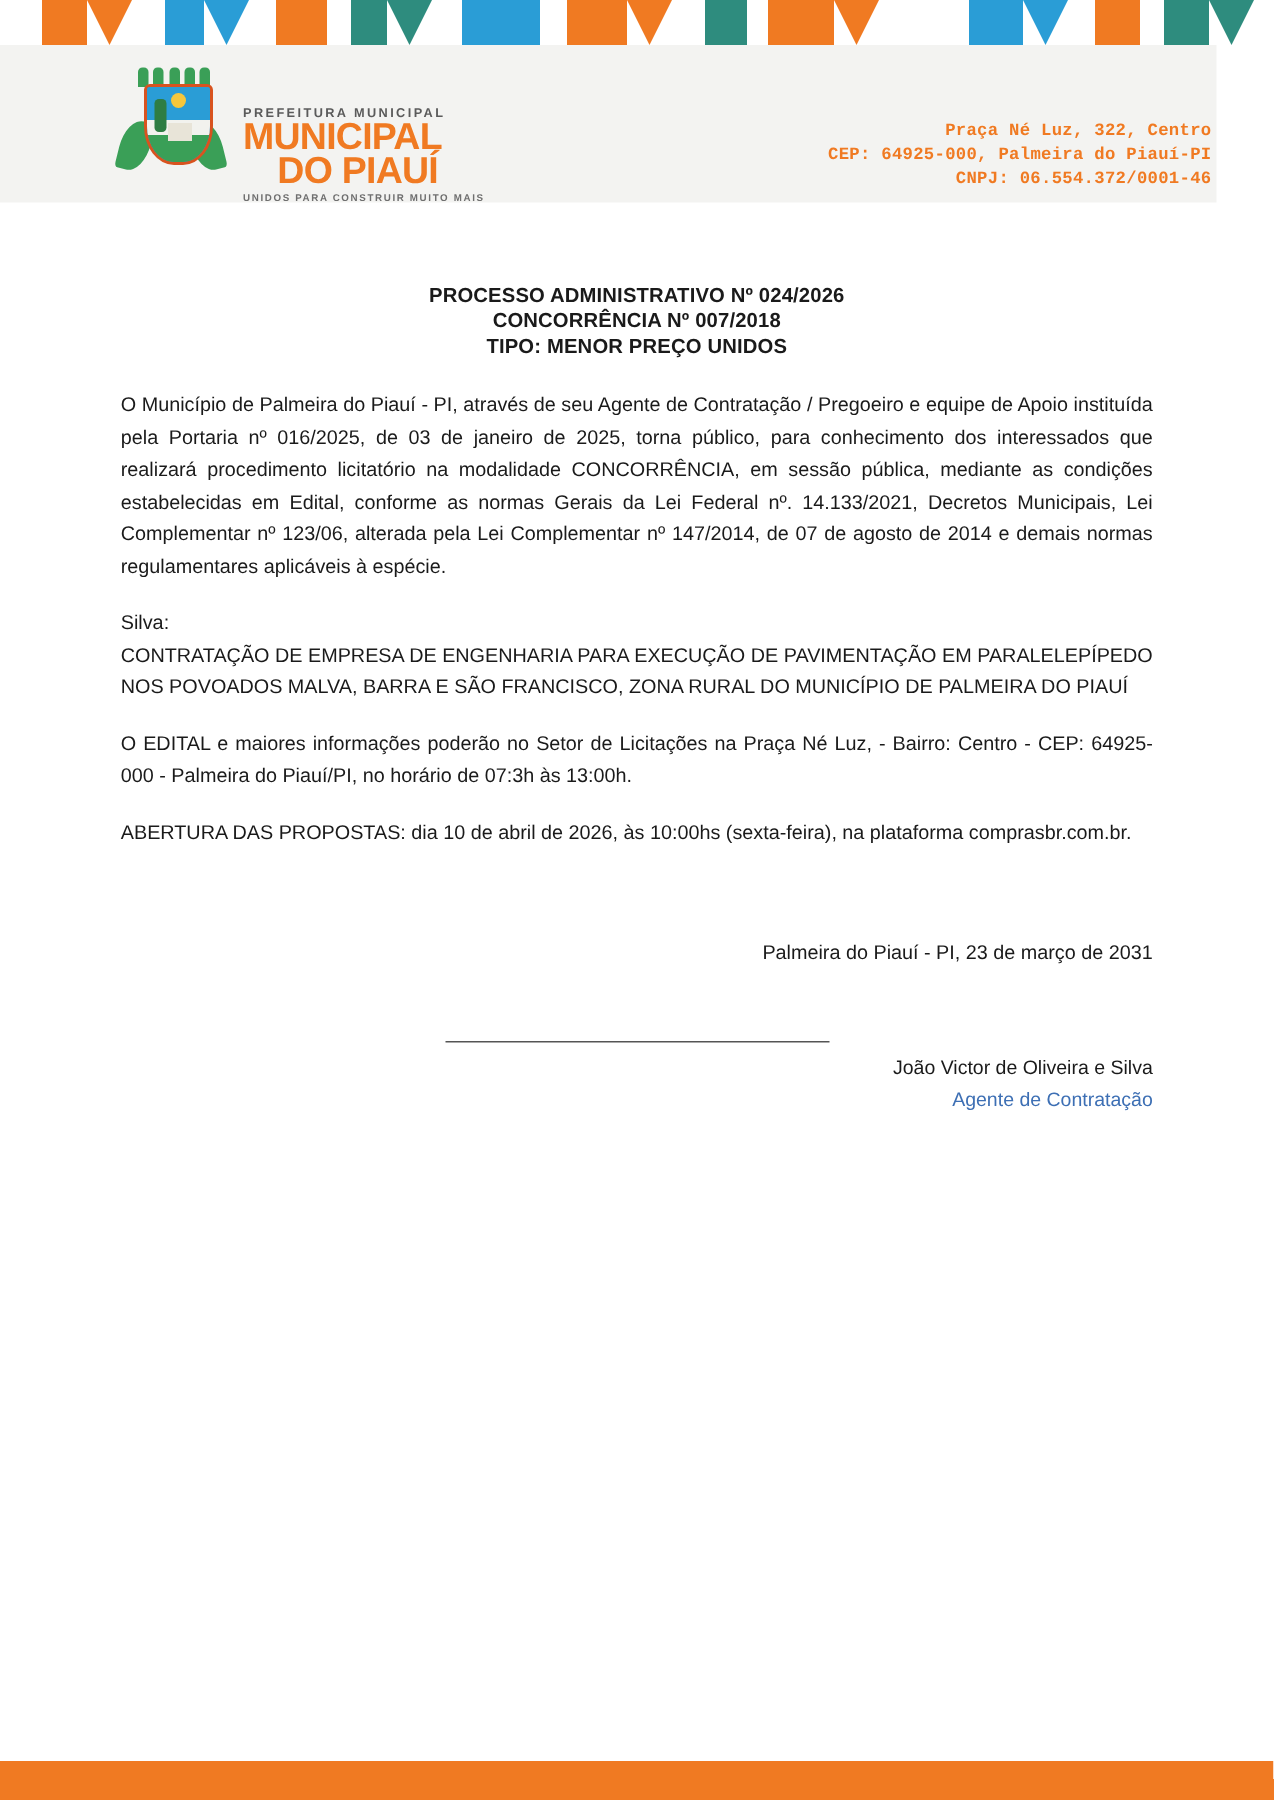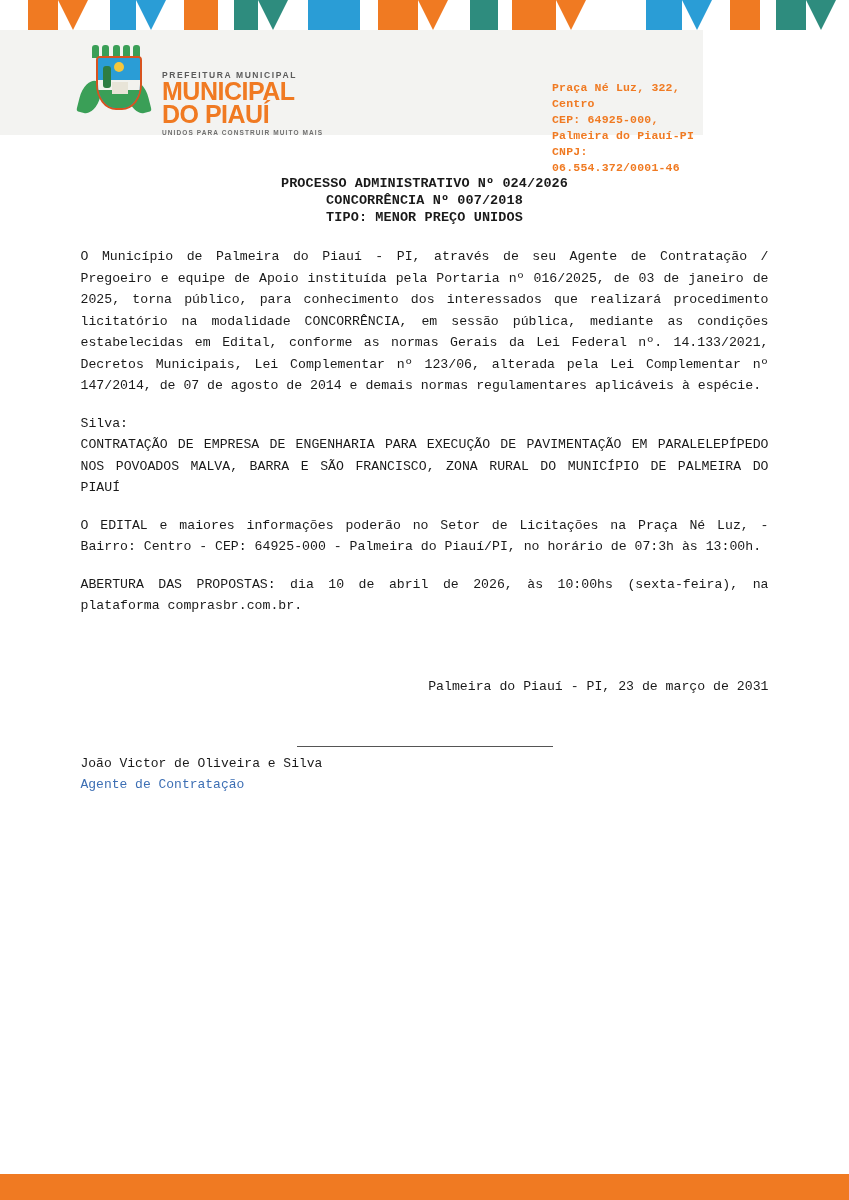--- a/index.html
+++ b/index.html
@@ -40,23 +40,24 @@
     width: 0; height: 0;
     border-left: 15px solid transparent;
     border-right: 15px solid transparent;
     border-top: 30px solid #fff;
   }
 
   
   .header-band {
     position: absolute;
     top: 30px; left: 0;
-    width: 703px;
+    width: 811px;
     height: 105px;
     background: #f3f3f1;
+    text-align: right;
   }
 
   
   .brasao {
     position: absolute;
     left: 78px;
     top: 14px;
     width: 72px;
     height: 80px;
   }
@@ -139,24 +140,23 @@
     font-family: Liberation Mono, monospace;
     font-weight: bold;
     font-size: 11.5px;
     line-height: 16px;
     letter-spacing: 0.2px;
   }
 
   
   .doc {
     position: absolute;
-    top: 133px;
+    top: 146px;
     left: 0;
     width: 849px;
-    font-family: Liberation Mono, monospace;
   }
   .title-block {
     margin-top: 42px;
     text-align: center;
     font-weight: bold;
     font-size: 13.5px;
     line-height: 17px;
     letter-spacing: 0.1px;
   }
   .content {
@@ -173,21 +173,21 @@
 
   .date-line {
     width: 688px;
     margin: 62px auto 0 auto;
     text-align: right;
     font-size: 13.2px;
   }
   .sign-block {
     width: 688px;
     margin: 52px auto 12px auto;
-    text-align: left;
+    text-align: right;
   }
   .sign-rule {
     width: 256px;
     height: 0;
     border-top: 1px solid #555;
     margin: 0 auto 8px auto;
   }
   .sign-name {
     font-size: 13px;
     color: #1a1a1a;

